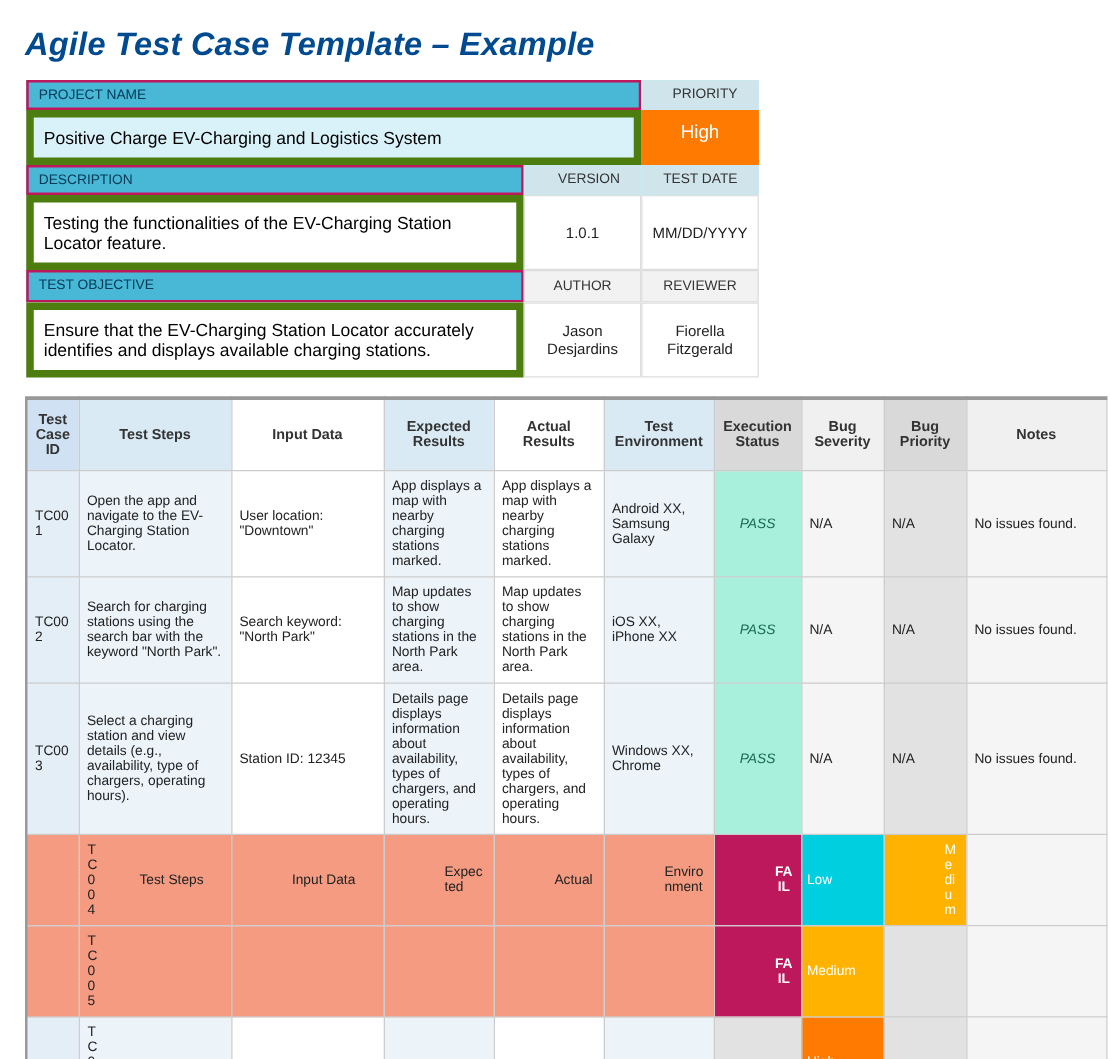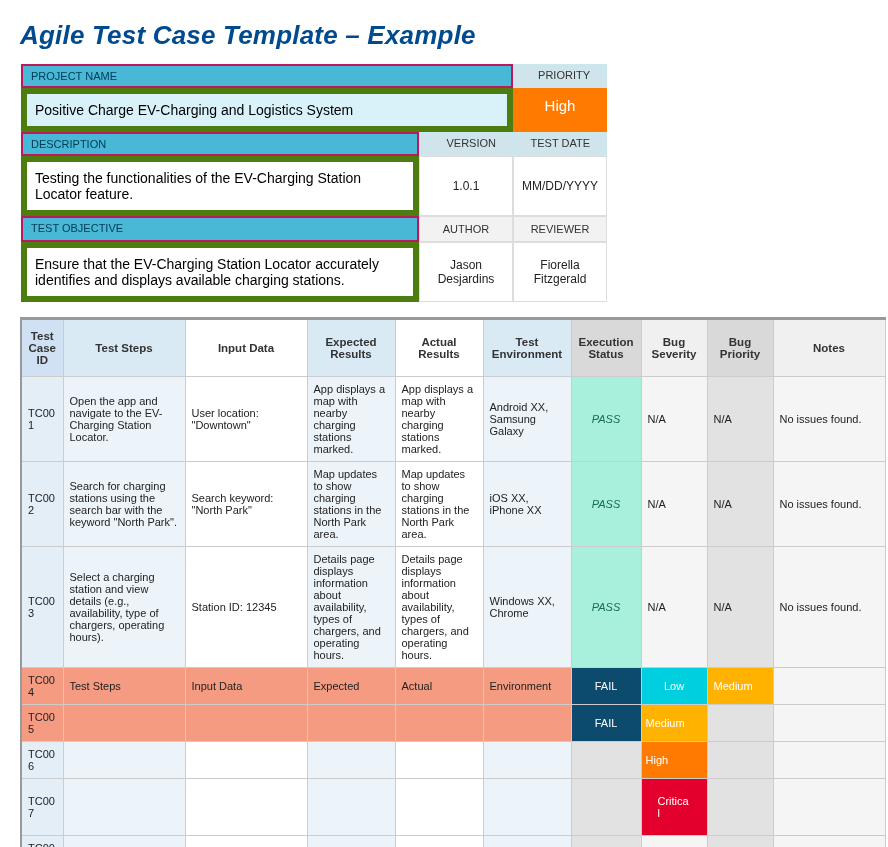--- a/index.html
+++ b/index.html
@@ -75,27 +75,27 @@
   th.h-grey  { background: #d9d9d9; }
   th.h-ltgrey{ background: #f0f0f0; }
   
   td.id-cell   { background: #e4eef6; font-size: 11px; }
   td.white     { background: #fff; }
   td.lblue     { background: #ecf4fa; }
   td.grey      { background: #e2e2e2; }
   td.ltgrey    { background: #f5f5f5; }
   td.salmon    { background: #f49b82; }
   td.exec-pass { background: #a8f0dc; color: #1a6b53; text-align: center; font-size: 14px; font-weight: 500; font-style: italic; }
-  td.exec-fail { background: #0c4a6e; color: #fff; text-align: center; font-size: 14px; font-weight: 400; }
-  td.sev-low   { background: #00cfe0; color:#fff; font-size: 12px; text-align: center; }
+  td.exec-fail { background: #be185d; color: #fff; text-align: center; font-size: 14px; font-weight: 700; }
+  td.sev-low   { background: #00cfe0; color:#fff; font-size: 12px; }
   td.sev-med   { background: #ffb300; color:#fff; font-size: 12px; }
   td.sev-high  { background: #ff7a00; color:#fff; font-size: 12px; }
   td.sev-crit  { background: #e3002d; color:#fff; font-size: 12px; }
   td.pri-med   { background: #ffb300; color:#fff; font-size: 12px; }
-  tr.tall td { height: 30px; }
+  tr.tall td { height: 30px; padding-left: 48px; }
 </style>
 </head>
 <body>
 
 <h1>Agile Test Case Template – Example</h1>
 
 <div class="meta">
   <div class="lbl-wide span2">PROJECT NAME</div>
   <div class="lbl-narrow">PRIORITY</div>
 

